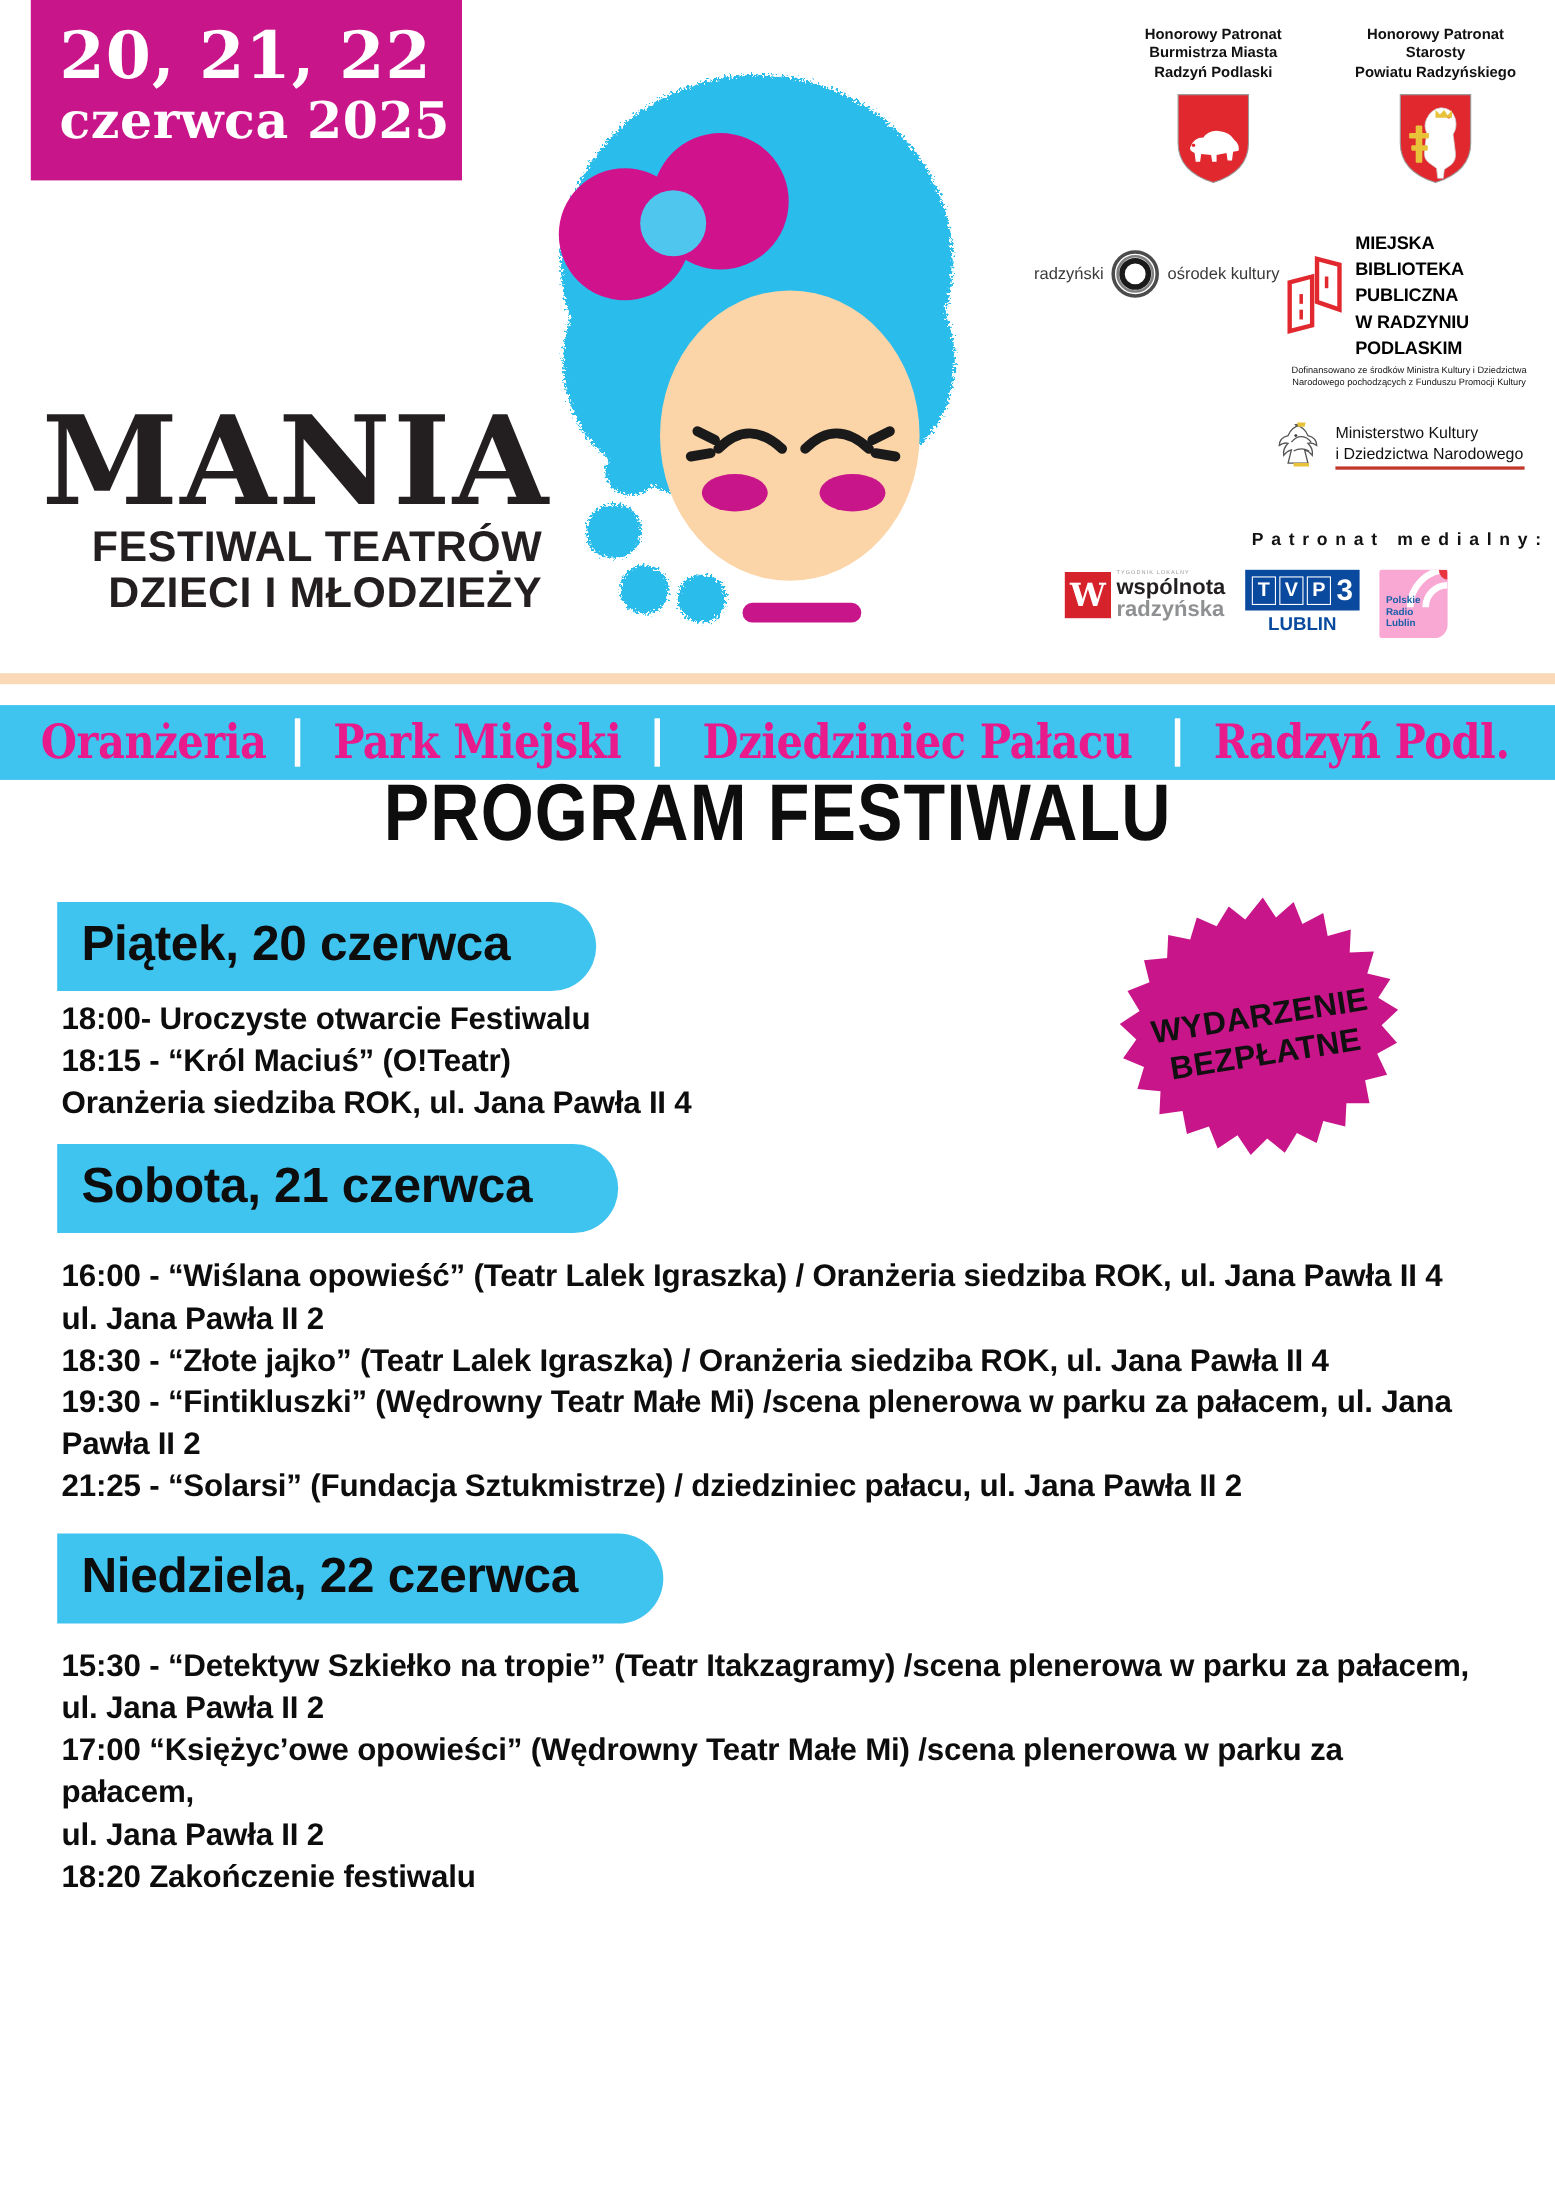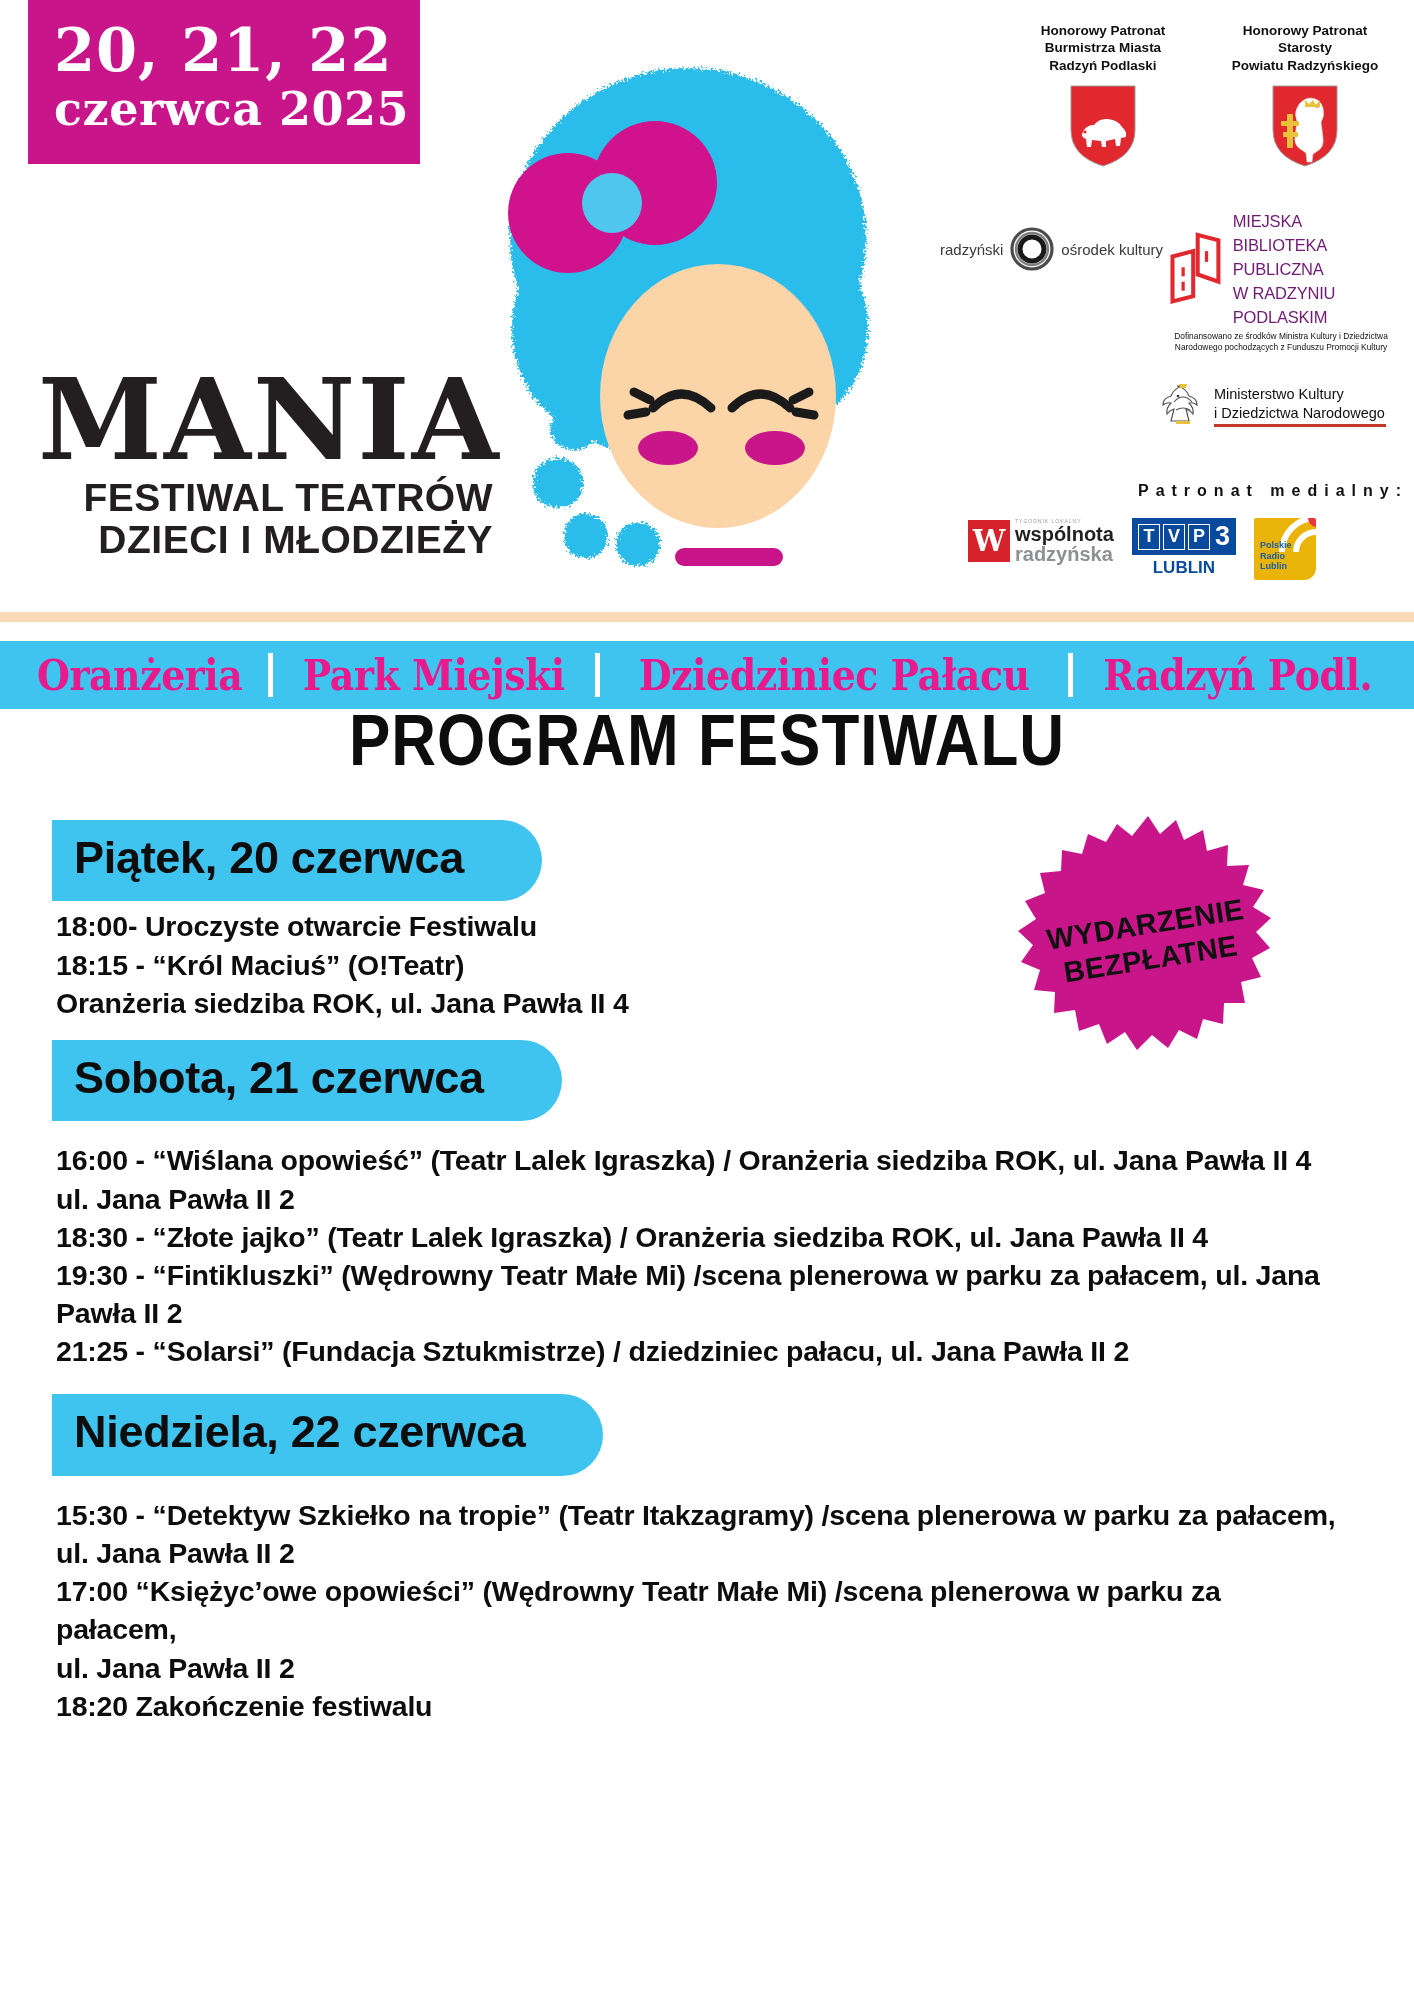--- a/index.html
+++ b/index.html
@@ -84,22 +84,22 @@
     color: #111;
   }
   .shield { margin: 10px auto 0; display: block; }
 
   .rok-row { position: absolute; left: 940px; top: 226px; width: 250px;
              display: flex; align-items: center; gap: 6px; }
   .rok-text { font-family: "Liberation Sans", sans-serif; font-size: 15px; color: #3a3a3a; }
 
   .mbp-row { position: absolute; left: 1168px; top: 210px; width: 246px;
              display: flex; align-items: center; gap: 9px; }
-  .mbp-text { font-family: "Liberation Sans", sans-serif; font-weight: normal;
-              font-size: 16.5px; line-height: 1.45; color: #701a75; letter-spacing: -0.2px; }
+  .mbp-text { font-family: "Liberation Sans", sans-serif; font-weight: bold;
+              font-size: 16.5px; line-height: 1.45; color: #000000; letter-spacing: -0.2px; }
 
   .mkidn-fine {
     position: absolute; left: 1150px; top: 331px; width: 262px;
     font-family: "Liberation Sans", sans-serif; font-size: 8.4px;
     line-height: 1.3; color: #111; text-align: center;
   }
   .mkidn-row { position: absolute; left: 1160px; top: 380px; width: 254px;
                display: flex; align-items: center; gap: 8px; }
   .mkidn-text { font-family: "Liberation Sans", sans-serif; font-size: 14.5px;
                 line-height: 1.3; color: #111; }
@@ -127,21 +127,21 @@
              align-items: center; gap: 3px; }
   .tvp-letter { width: 22px; height: 26px; border: 1.6px solid #ffffff;
                 color: #fff; font-family: "Liberation Sans", sans-serif;
                 font-weight: bold; font-size: 18px;
                 display: flex; align-items: center; justify-content: center; }
   .tvp-3 { color: #fff; font-family: "Liberation Sans", sans-serif;
            font-weight: bold; font-size: 27px; line-height: 1; margin-left: 2px; }
   .tvp-lublin { font-family: "Liberation Sans", sans-serif; font-weight: bold;
                 font-size: 17px; color: #0a4a9e; text-align: center; margin-top: 3px; }
 
-  .prl-box { width: 62px; height: 62px; background: #eab308; position: relative;
+  .prl-box { width: 62px; height: 62px; background: #f9a8d4; position: relative;
              border-radius: 2px 2px 12px 2px; overflow: hidden; }
   .prl-txt { position: absolute; left: 6px; bottom: 8px;
              font-family: "Liberation Sans", sans-serif; font-weight: bold;
              font-size: 9px; line-height: 1.18; color: #1a5fa8; }
 
   
   .cream-strip { position: absolute; left: 0; top: 612px; width: 1414px; height: 10px;
                  background: #fbd9b6; }
   .loc-banner {
     position: absolute; left: 0; top: 622px; width: 1414px; height: 68px;

